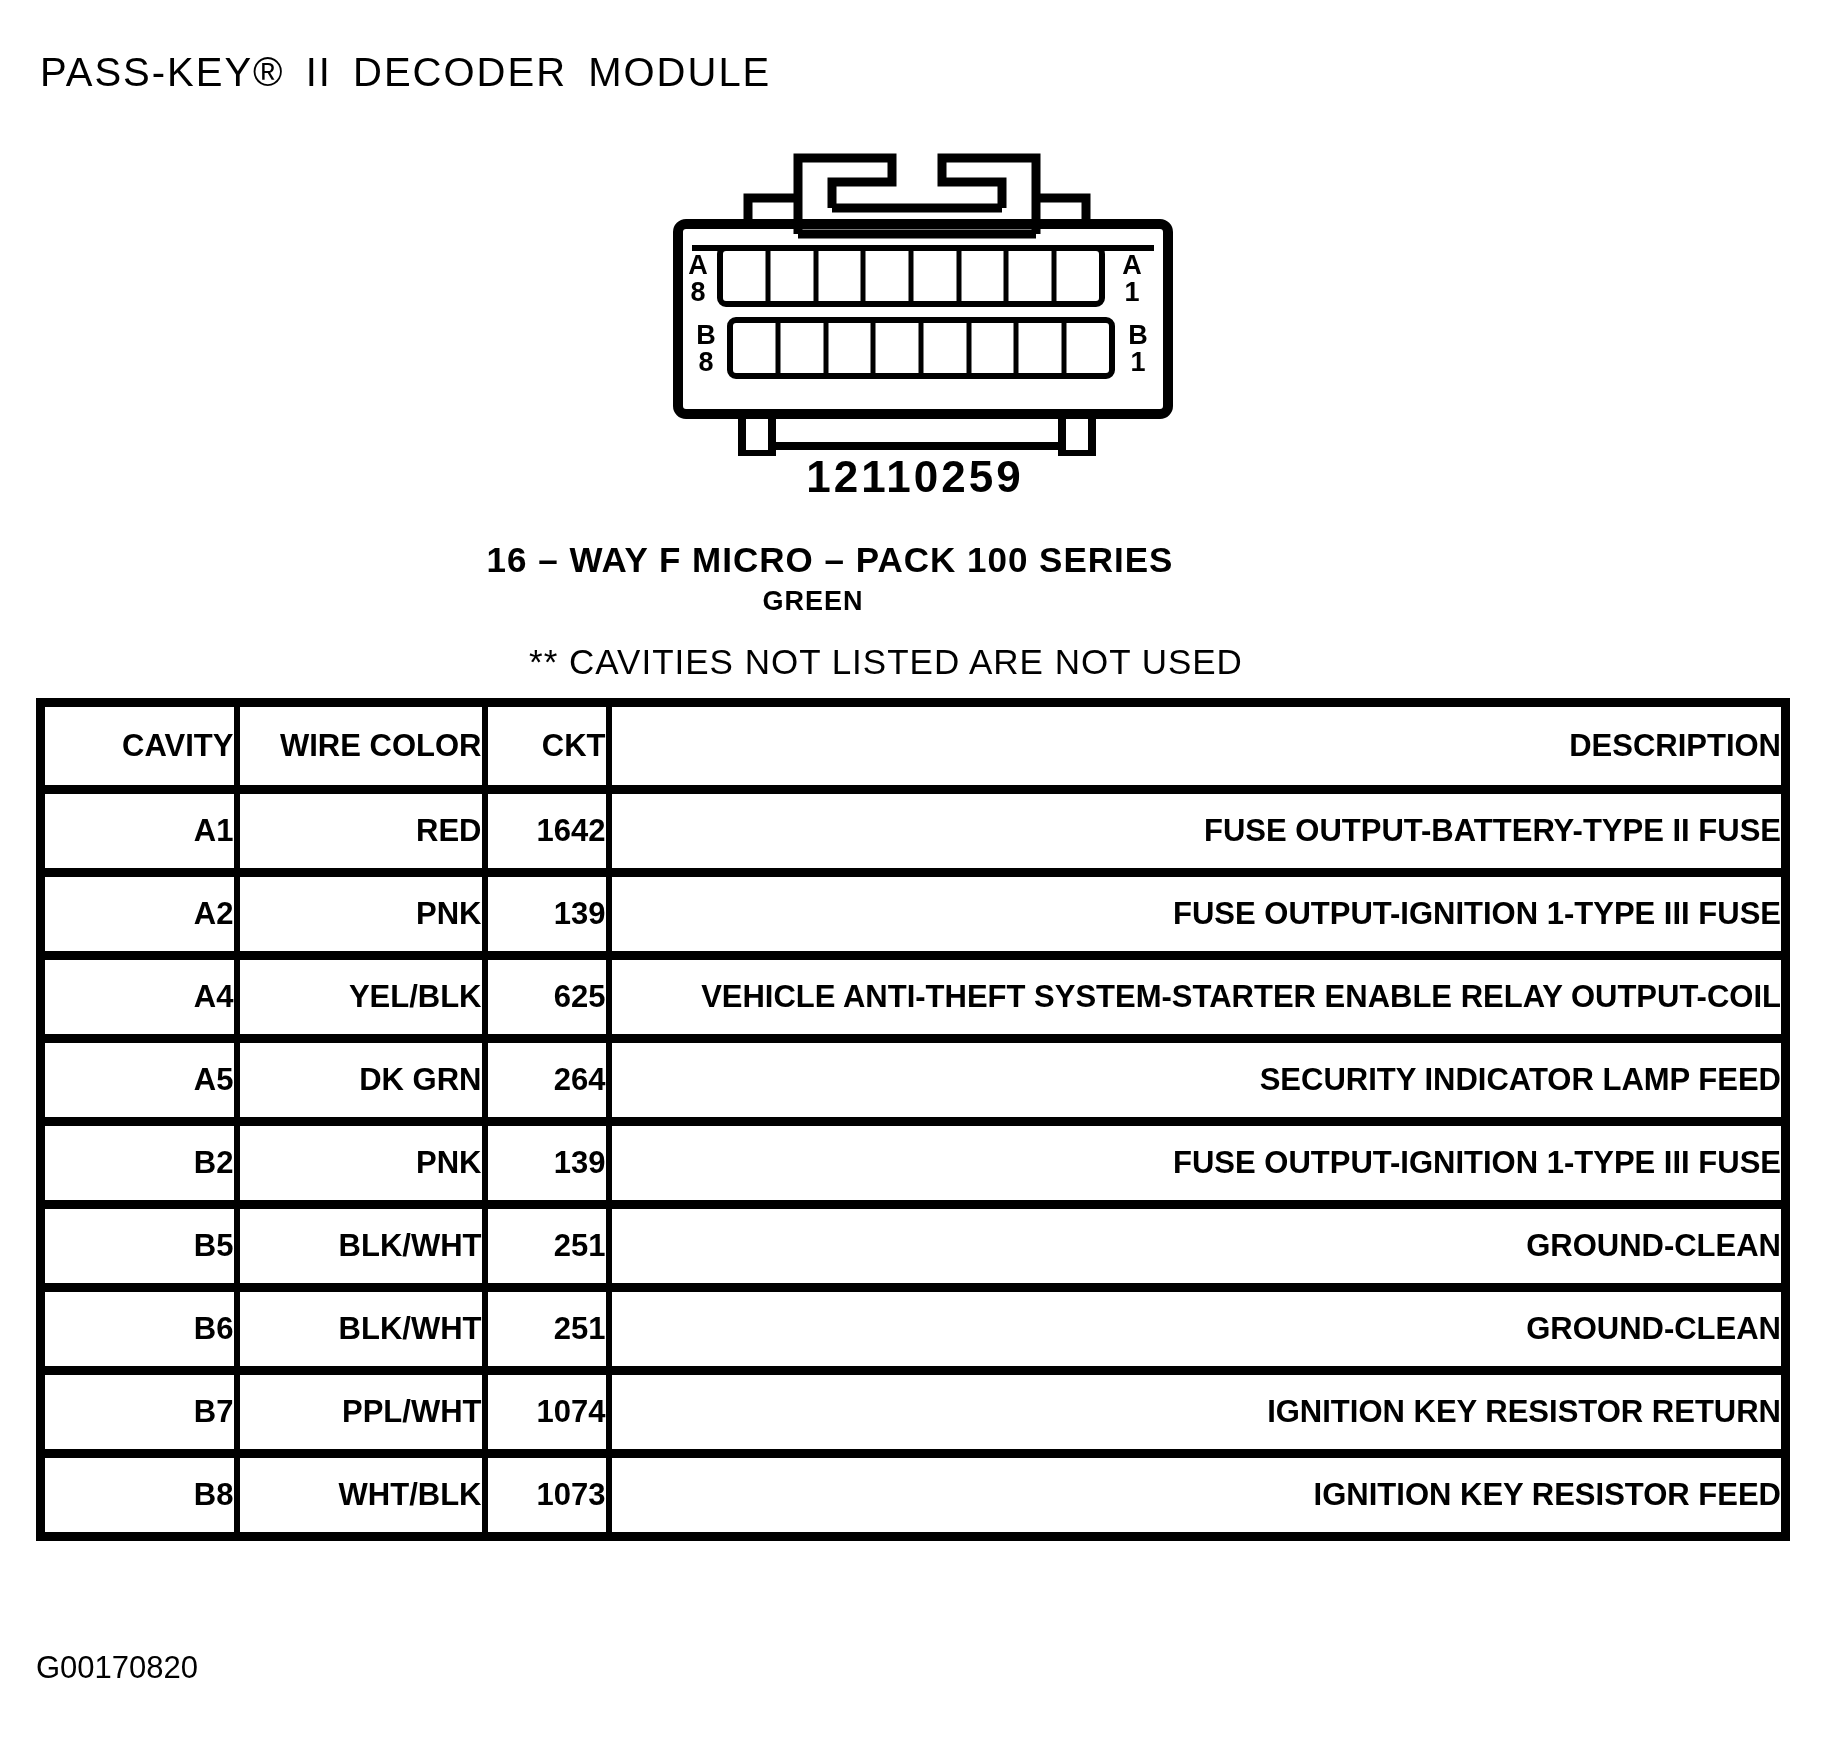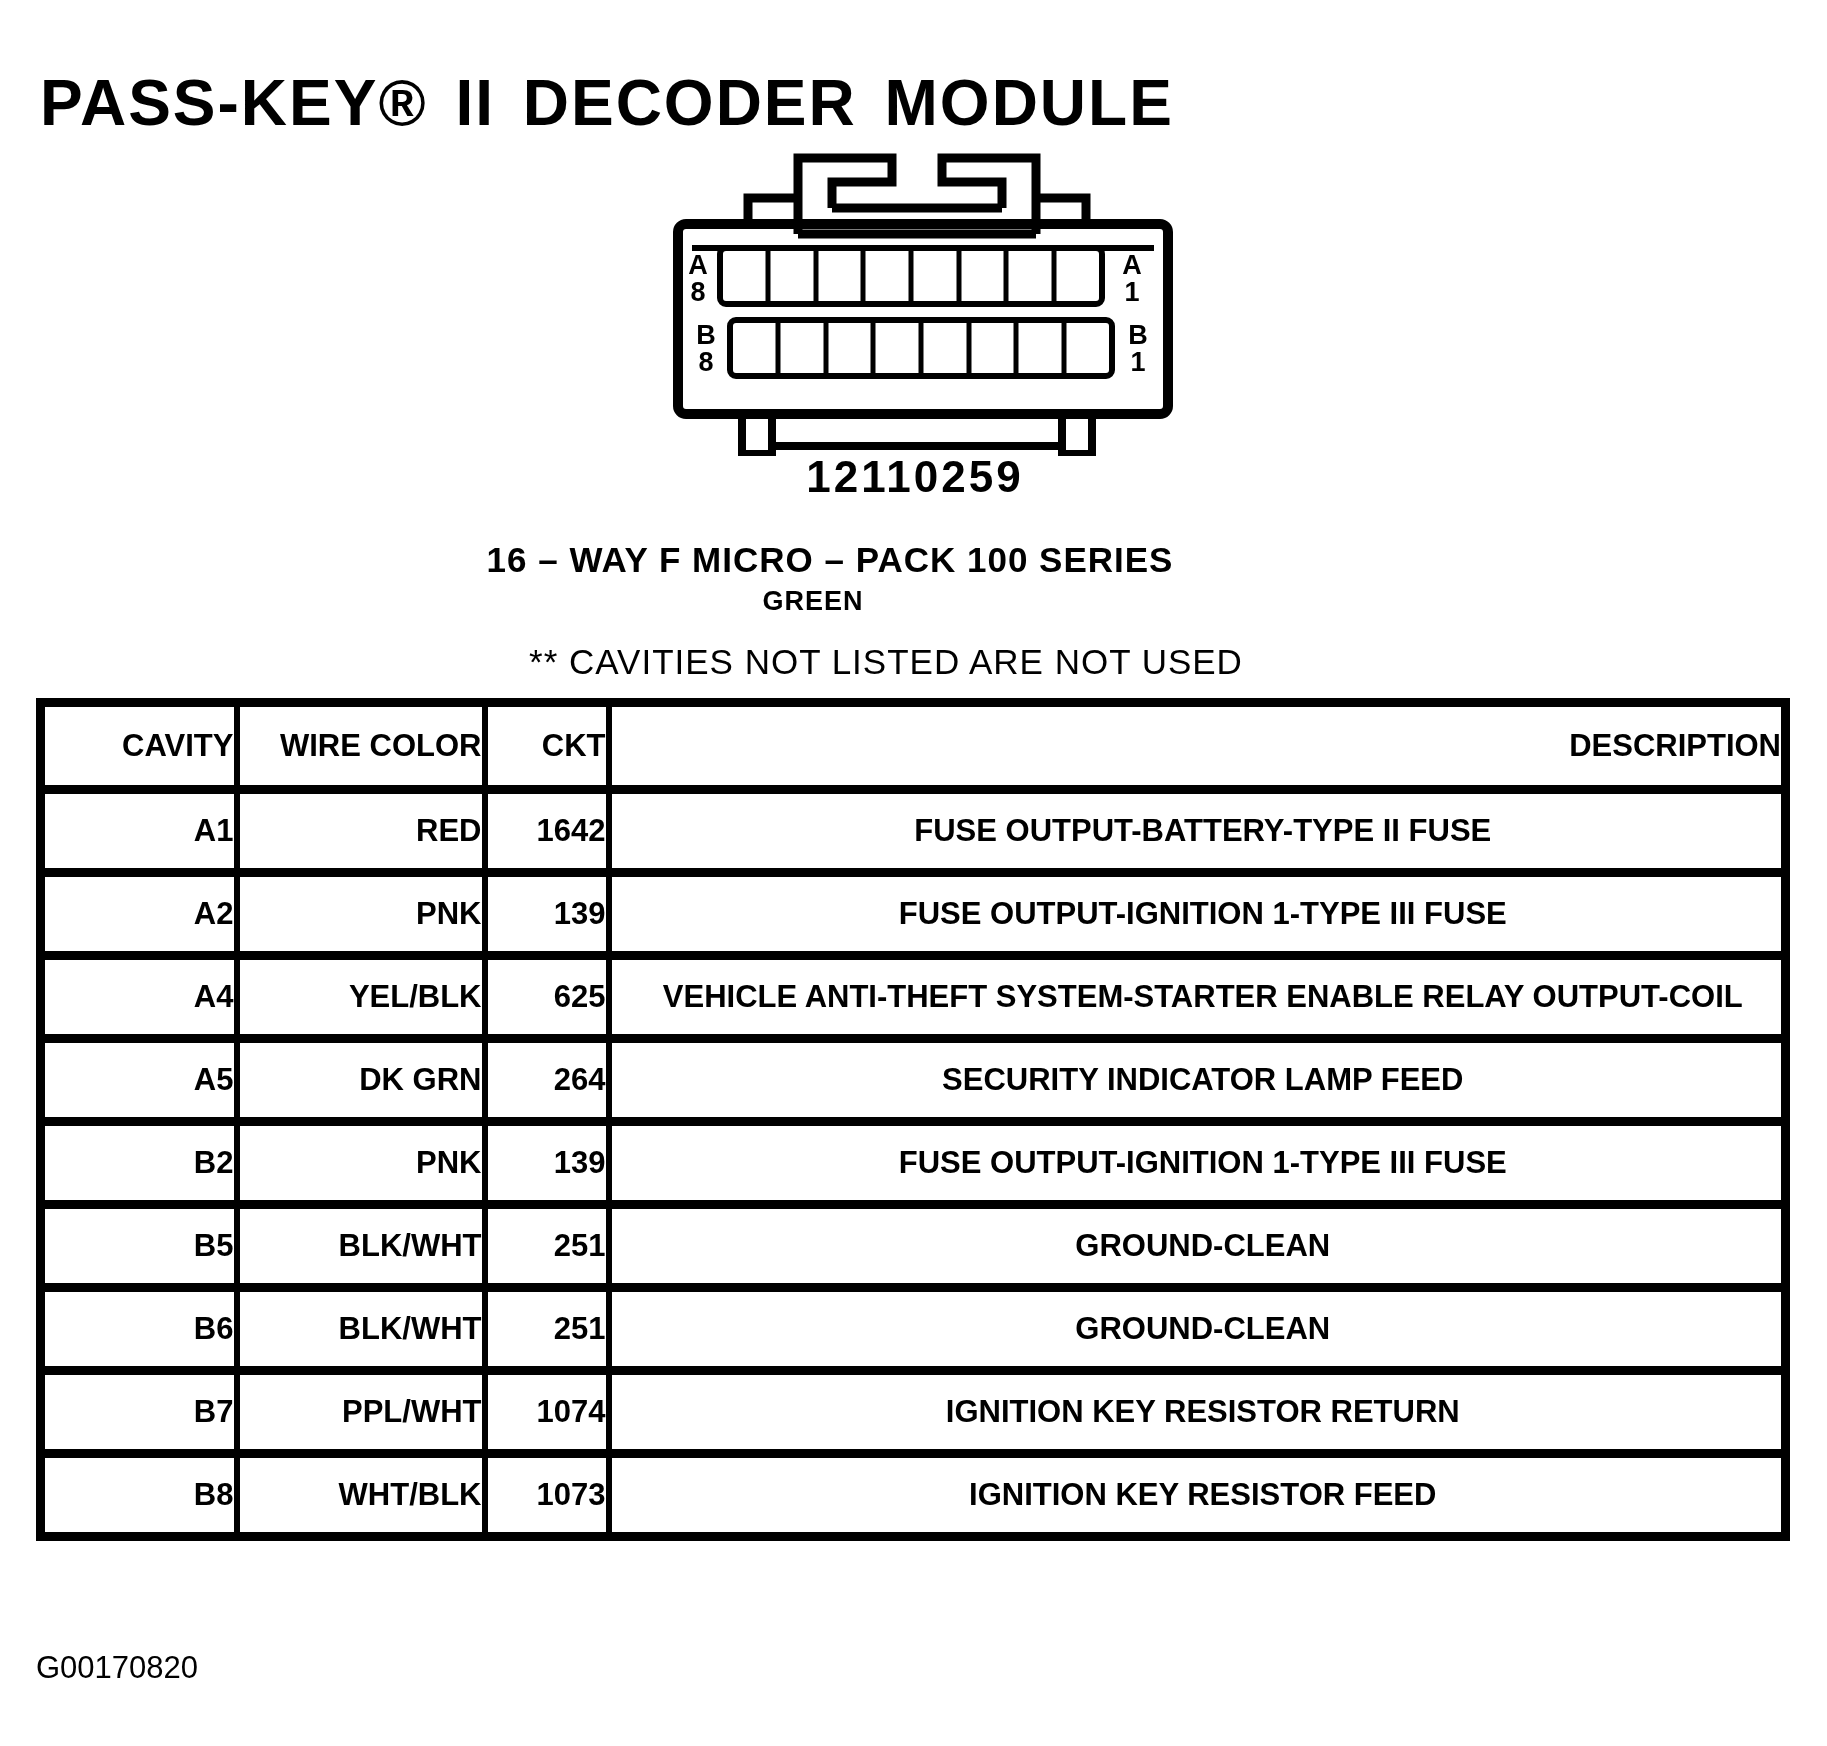--- a/index.html
+++ b/index.html
@@ -3,22 +3,22 @@
 <meta charset="utf-8">
 <style>
   html, body { margin:0; padding:0; }
   body {
     width:1827px; height:1746px;
     background:#ffffff; color:#000000;
     font-family:"Liberation Sans", sans-serif;
     position:relative; overflow:hidden;
   }
   .title {
-    position:absolute; left:40px; top:66px;
-    font-size:64px; font-weight:bold; letter-spacing:2px; word-spacing:8px;
+    position:absolute; left:40px; top:50px;
+    font-size:40px; font-weight:normal; letter-spacing:2px; word-spacing:8px;
   }
   .connector-svg { position:absolute; left:630px; top:136px; }
   .part-number {
     position:absolute; left:630px; top:452px; width:570px;
     text-align:center; font-size:44px; font-weight:bold; letter-spacing:3px;
   }
   .type-line {
     position:absolute; left:0; top:540px; width:1660px;
     text-align:center; font-size:35px; font-weight:bold; letter-spacing:1px;
   }
@@ -36,21 +36,21 @@
     border:9px solid #000;
   }
   table.pinout th, table.pinout td {
     border:6px solid #000;
     border-top-width:9px; border-bottom-width:9px;
     font-size:31px; font-weight:bold; text-align:right; vertical-align:middle;
     padding:0; overflow:hidden; white-space:nowrap;
   }
   table.pinout th { height:78px; }
   table.pinout td { height:74px; }
-  table.pinout td.desc { text-align:center; padding-left:13px; }
+  table.pinout td.desc { text-align:right; padding-left:13px; }
   .figure-id {
     position:absolute; left:36px; top:1650px;
     font-size:31px; font-weight:normal;
   }
   svg .ink { stroke:#000; fill:none; }
   svg text { fill:#000; stroke:none; font-family:"Liberation Sans", sans-serif; font-weight:bold; font-size:27px; text-anchor:middle; }
 </style>
 </head>
 <body>
 

